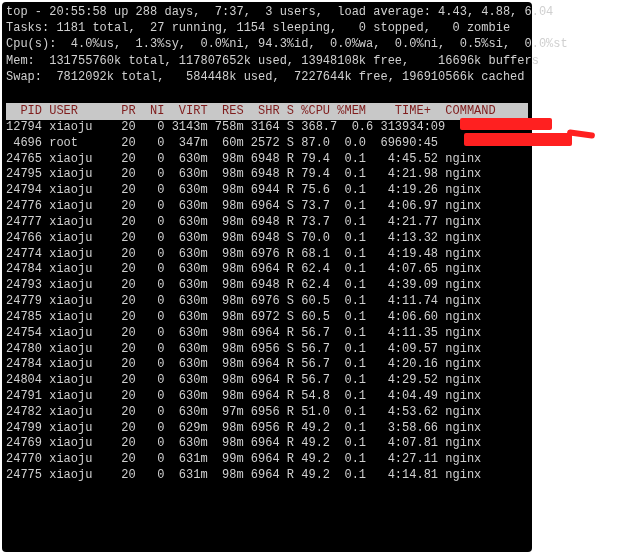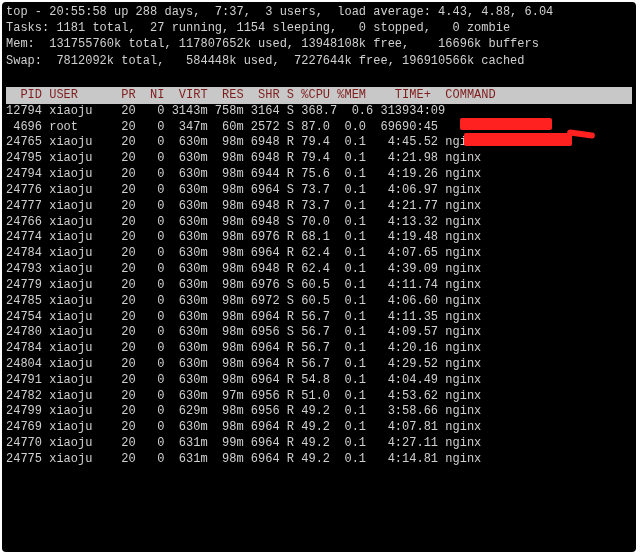--- a/index.html
+++ b/index.html
@@ -11,21 +11,21 @@
       background: #ffffff;
       font-family: 'Consolas', 'Monaco', 'Courier New', monospace;
       font-size: 12px;
       width: 640px;
       height: 557px;
       overflow: hidden;
     }
     .terminal {
       background: #000000;
       color: #d0d0d0;
-      width: 634px;
+      width: 530px;
       height: 550px;
       padding: 2px 4px;
       position: relative;
       margin: 2px;
       border-radius: 4px;
     }
     .summary-line {
       white-space: pre;
       line-height: 1.35;
     }
@@ -67,20 +67,21 @@
       border-radius: 3px;
       transform: rotate(8deg);
     }
   </style>
 </head>
 <body>
 
 <div class="terminal">
   <div class="summary-line">top - 20:55:58 up 288 days,  7:37,  3 users,  load average: 4.43, 4.88, 6.04</div>
   <div class="summary-line">Tasks: 1181 total,  27 running, 1154 sleeping,   0 stopped,   0 zombie</div>
+  <div class="summary-line">Cpu(s):  4.0%us,  1.3%sy,  0.0%ni, 94.3%id,  0.0%wa,  0.0%ni,  0.5%si,  0.0%st</div>
   <div class="summary-line">Mem:  131755760k total, 117807652k used, 13948108k free,    16696k buffers</div>
   <div class="summary-line">Swap:  7812092k total,   584448k used,  7227644k free, 196910566k cached</div>
   <div class="summary-line">&nbsp;</div>
   <div class="header-row">  PID USER      PR  NI  VIRT  RES  SHR S %CPU %MEM    TIME+  COMMAND</div>
   <div id="process-list">
       <div class="process-row">12794 xiaoju    20   0 3143m 758m 3164 S 368.7  0.6 313934:09 </div>
       <div class="process-row"> 4696 root      20   0  347m  60m 2572 S 87.0  0.0  69690:45 </div>
       <div class="process-row">24765 xiaoju    20   0  630m  98m 6948 R 79.4  0.1   4:45.52 nginx</div>
       <div class="process-row">24795 xiaoju    20   0  630m  98m 6948 R 79.4  0.1   4:21.98 nginx</div>
       <div class="process-row">24794 xiaoju    20   0  630m  98m 6944 R 75.6  0.1   4:19.26 nginx</div>

